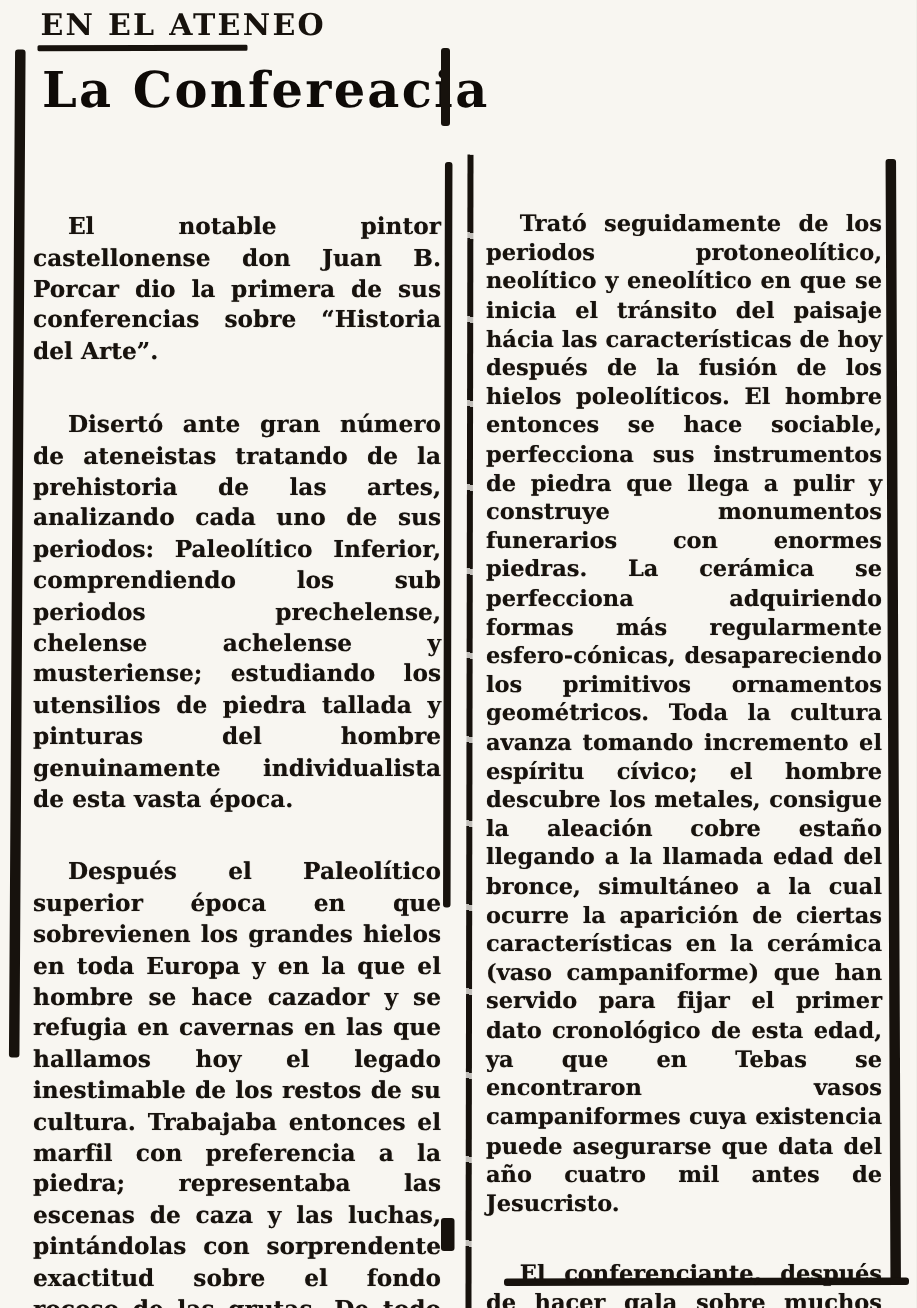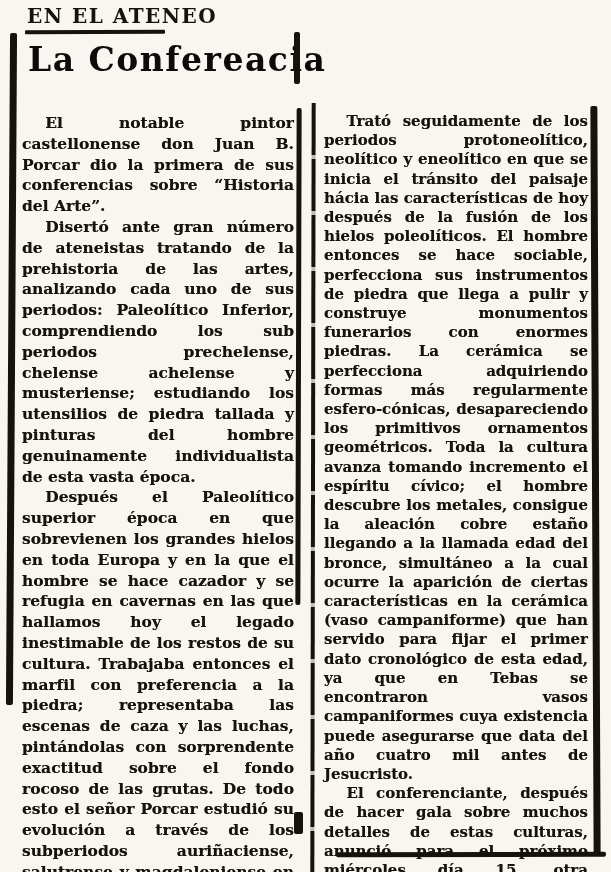--- a/index.html
+++ b/index.html
@@ -40,21 +40,21 @@
     margin-top:2px;white-space:nowrap;
   }
   
   .col{
     position:absolute;
     text-align:justify;
     font-weight:700;
     color:var(--ink);
     text-shadow:0 0 0.5px rgba(23,18,13,0.55);
   }
-  .col p{text-indent:1.5em;}
+  .col p{text-indent:1.5em;margin-top:28px;}
   .col-left{
     left:22px;top:113px;width:272px;
     font-size:15.5px;line-height:20.8px;
   }
   .col-right{
     left:324px;top:112px;width:264px;
     font-size:15px;line-height:19.2px;
   }
   
   .bar{position:absolute;background:var(--ink);border-radius:2px;}

